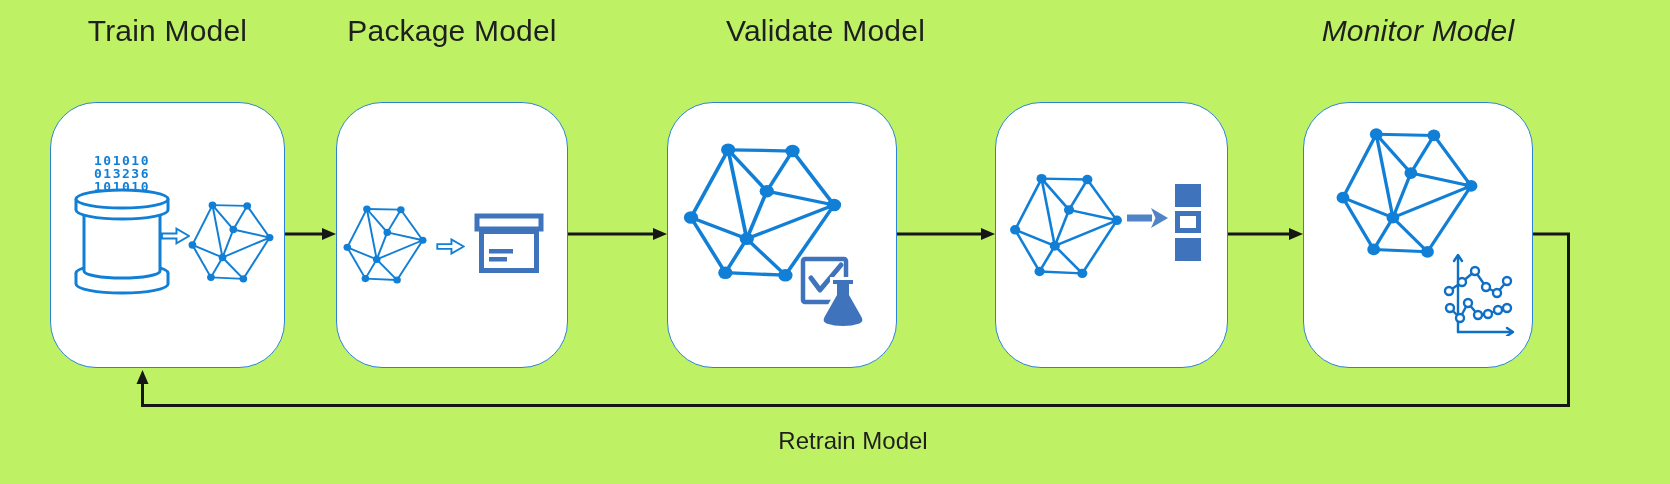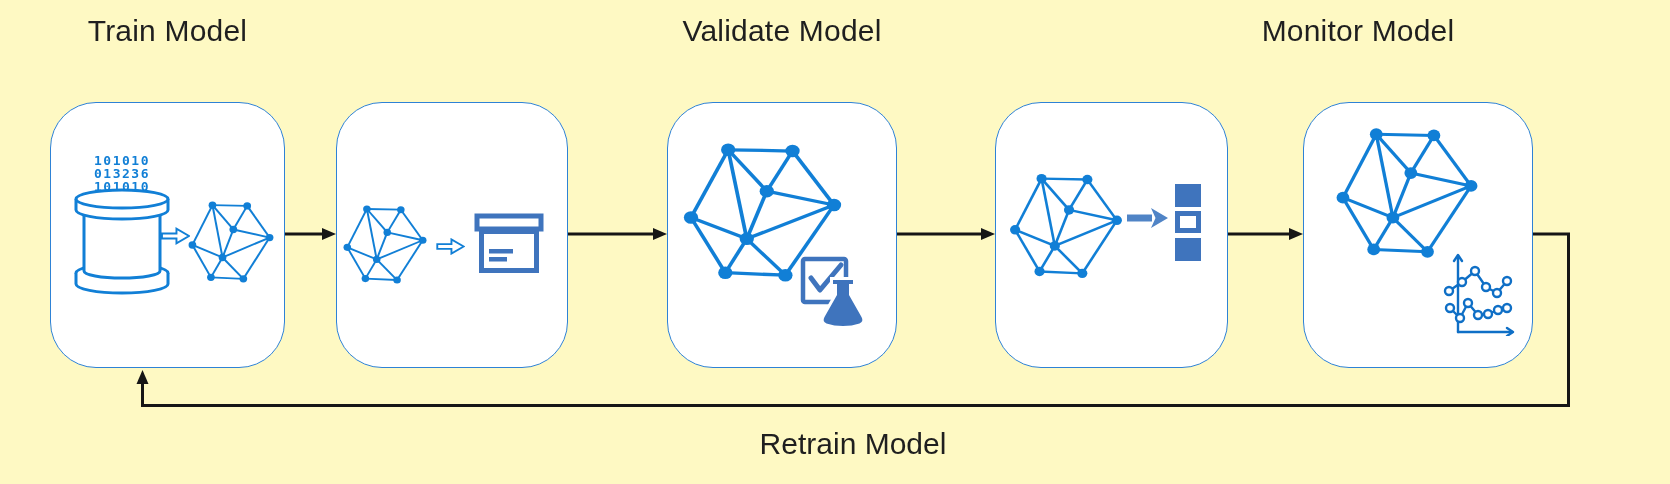--- a/index.html
+++ b/index.html
@@ -1,38 +1,38 @@
 <!DOCTYPE html>
 <html><head>
 <meta charset="utf-8">
 <style>
   html,body{margin:0;padding:0;background:#ffffff;}
   .canvas{
-    position:relative;width:1670px;height:484px;background:#fef9c3;overflow:hidden;
+    position:relative;width:1670px;height:484px;background:#bef264;overflow:hidden;
     font-family:"Liberation Sans", sans-serif;
   }
   .stage-title{
     position:absolute;top:14px;height:40px;
     font-size:30px;font-weight:300;color:#1f1f1f;letter-spacing:.2px;
     text-align:center;white-space:nowrap;
   }
   .stage-box{
     position:absolute;top:102px;height:266px;
     border:1.5px solid #2e82d6;border-radius:46px;background:#ffffff;
     box-sizing:border-box;
   }
   .abs{position:absolute;}
   .binary{
     position:absolute;left:94px;top:155px;z-index:3;
     font-family:"DejaVu Sans Mono", monospace;font-weight:bold;
     font-size:13px;line-height:12.8px;letter-spacing:1.5px;color:#117fd6;
   }
   .feedback-label{
     position:absolute;left:703px;top:427px;width:300px;
-    font-size:30px;font-weight:300;color:#1f1f1f;text-align:center;white-space:nowrap;
+    font-size:24px;font-weight:300;color:#1f1f1f;text-align:center;white-space:nowrap;
   }
   svg{display:block;}
   .overlay{position:absolute;left:0;top:0;pointer-events:none;}
 </style>
 </head>
 <body>
 
 <div class="canvas">
 
   <svg width="0" height="0" style="position:absolute" aria-hidden="true">
@@ -63,22 +63,23 @@
           <circle cx="0" cy="54" r="5"></circle>
             <circle cx="39" cy="71" r="5"></circle>
           <circle cx="24" cy="98" r="5"></circle>
             <circle cx="66" cy="100" r="5"></circle>
         </g>
       </symbol>
     </defs>
   </svg>
 
   <div class="stage-title" style="left:50px;width:235px;">Train Model</div>
-  <div class="stage-title" style="left:667px;width:230px;">Validate Model</div>
-  <div class="stage-title" style="left:1243px;width:230px;">Monitor Model</div>
+  <div class="stage-title" style="left:336px;width:232px;">Package Model</div>
+  <div class="stage-title" style="left:695px;width:230px;text-align:right;">Validate Model</div>
+  <div class="stage-title" style="left:1303px;width:230px;font-style:italic;">Monitor Model</div>
 
   <div class="stage-box" style="left:50px;width:235px;"></div>
   <div class="stage-box" style="left:336px;width:232px;"></div>
   <div class="stage-box" style="left:667px;width:230px;"></div>
   <div class="stage-box" style="left:995px;width:233px;"></div>
   <div class="stage-box" style="left:1303px;width:230px;"></div>
 
   <div class="binary">
     <div>101010</div>
     <div>013236</div>

